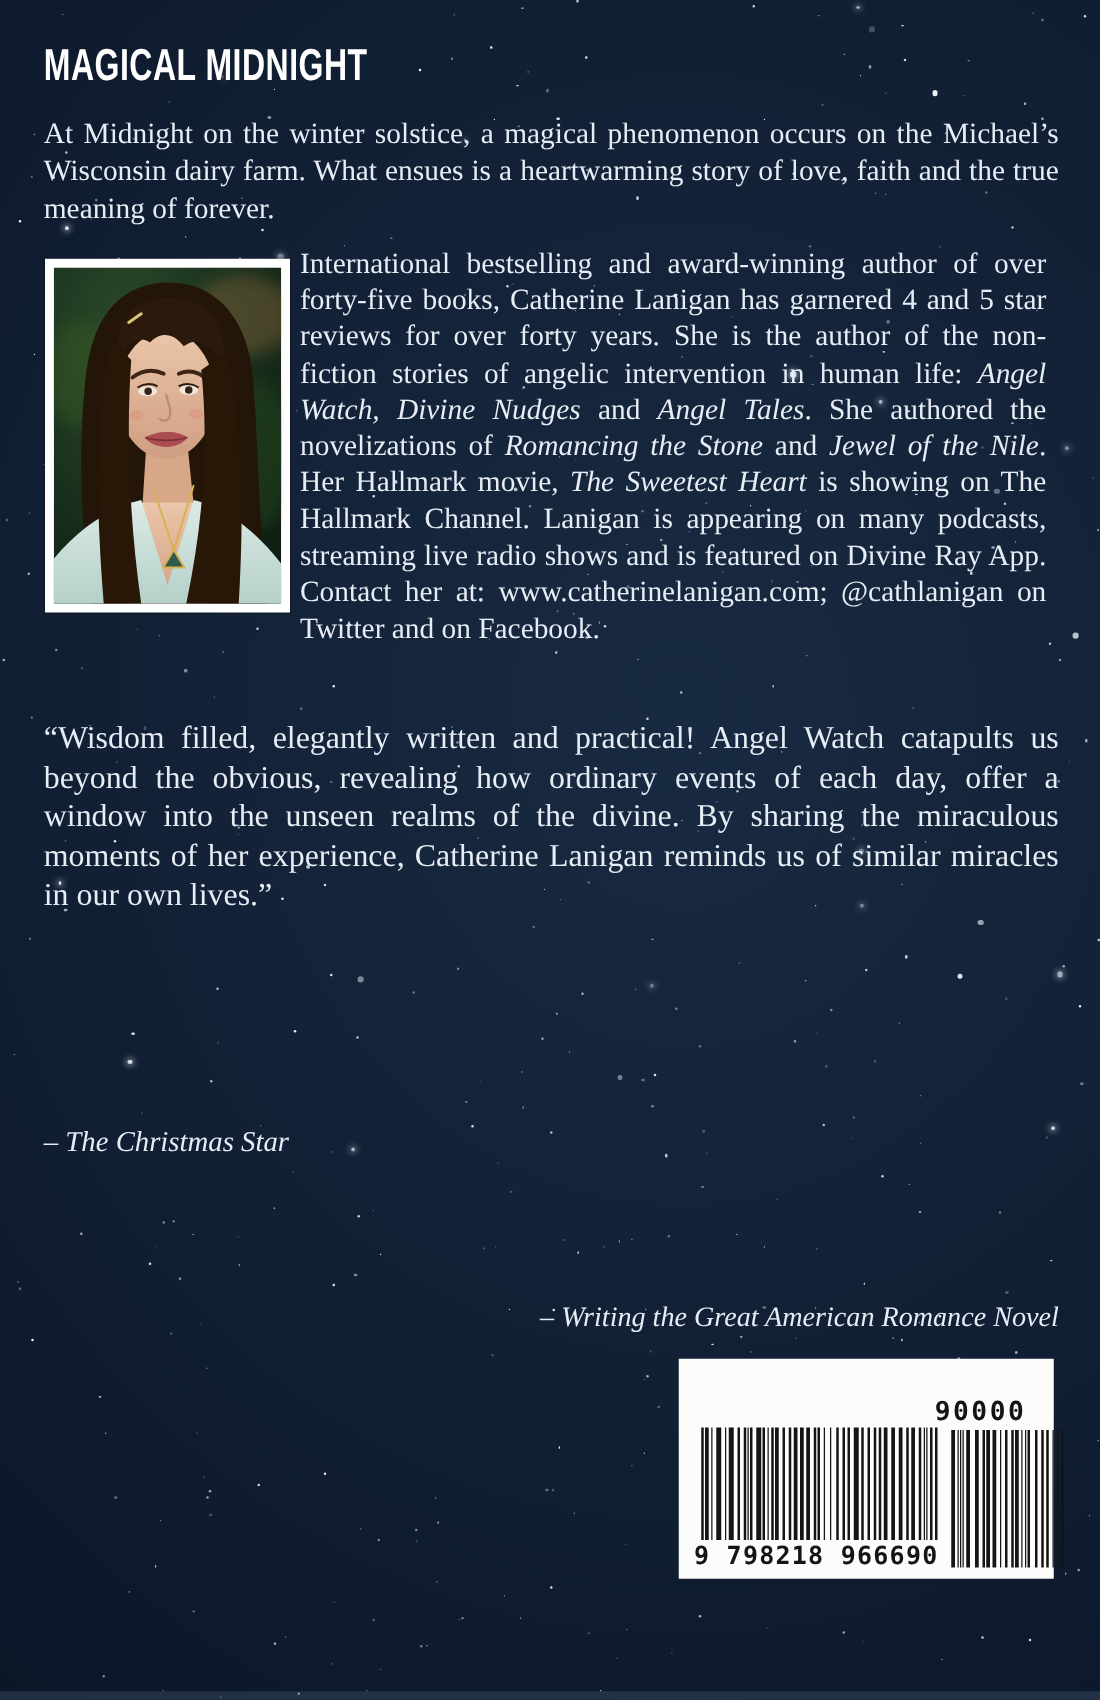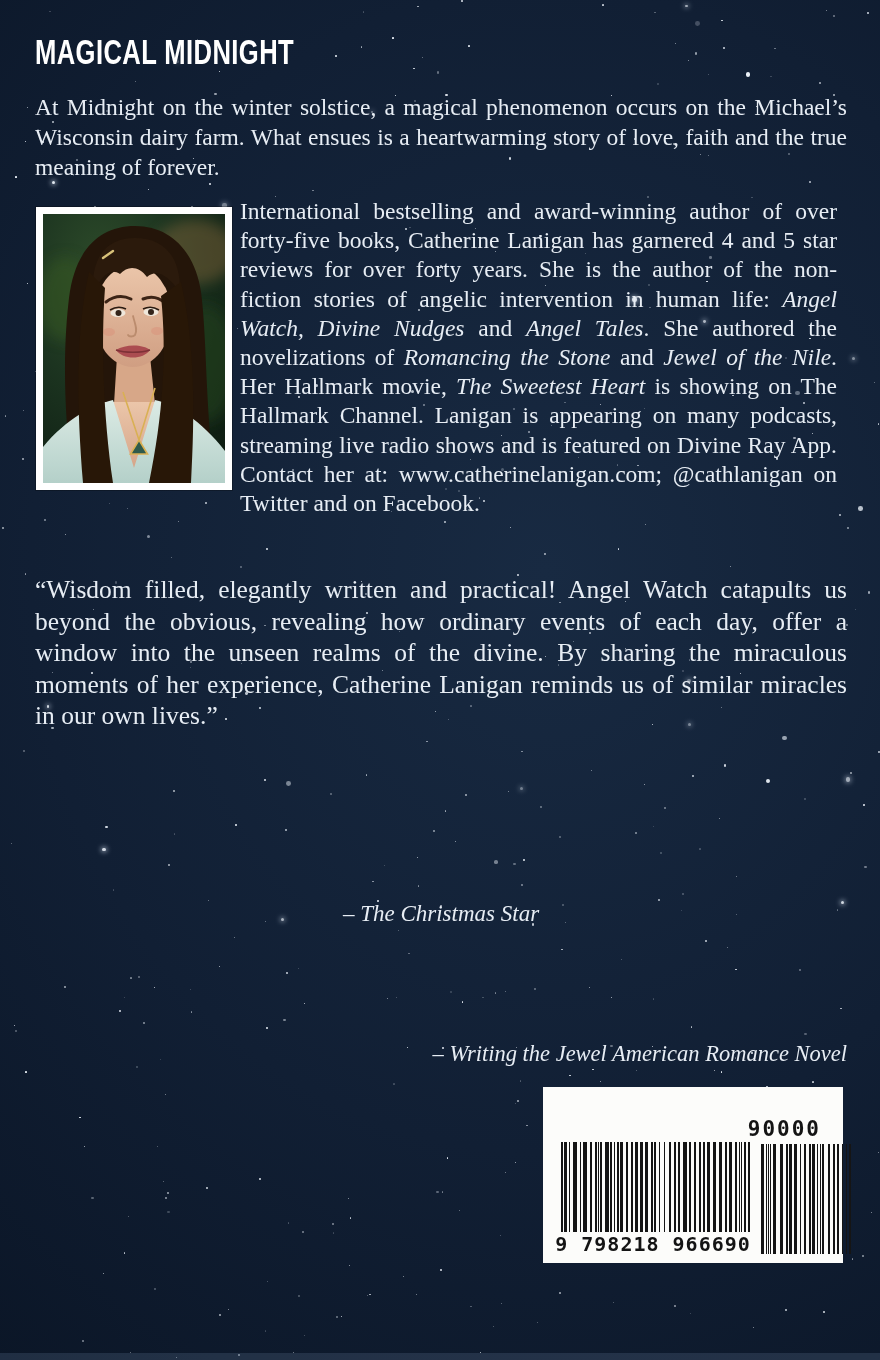--- a/index.html
+++ b/index.html
@@ -34,21 +34,21 @@
 
   .body-text { text-align: justify; }
   #intro  { left:35px; top:92px;  width:812px; font-size:23.5px; line-height:30px; }
   #bio    { left:240px; top:197px; width:597px; font-size:23.5px; line-height:29.2px; }
   .it { font-style: italic; }
 
   #quote1 { left:35px; top:574px; width:812px; font-size:25.5px; line-height:31.6px; }
   #attr1  { left:110px; top:747px; width:737px; font-size:22.5px; line-height:27.5px;
             font-style:italic; text-align:right; }
   #award  { left:35px; top:849px; width:812px; font-size:25px; white-space:nowrap; }
-  #award-attr { left:35px; top:901px; width:812px; font-size:23px; font-style:italic; text-align:center; }
+  #award-attr { left:35px; top:901px; width:812px; font-size:23px; font-style:italic; text-align:left; }
   #quote2 { left:35px; top:953px; width:812px; font-size:26px; line-height:31.5px; }
   #attr2  { left:35px; top:1041px; width:812px; font-size:22.5px; font-style:italic; text-align:right; }
 
   .photo-frame {
     left:36px; top:207px; width:196px; height:283px;
     background:#ffffff; padding:7px;
     box-shadow: 0 0 0 1px rgba(0,0,0,.25);
   }
   .photo-frame svg { display:block; }
 
@@ -605,21 +605,21 @@
   <p class="layer body-text" id="bio"><span>International bestselling and award-winning author of over forty-five books, Catherine Lanigan has garnered 4 and 5 star reviews for over forty years. She is the author of the non-fiction stories of angelic intervention in human life: </span><span class="it">Angel Watch, Divine Nudges</span><span> and </span><span class="it">Angel Tales</span><span>. She authored the novelizations of </span><span class="it">Romancing the Stone</span><span> and </span><span class="it">Jewel of the Nile</span><span>. Her Hallmark movie, </span><span class="it">The Sweetest Heart</span><span> is showing on The Hallmark Channel. Lanigan is appearing on many podcasts, streaming live radio shows and is featured on Divine Ray App. Contact her at: www.catherinelanigan.com; @cathlanigan on Twitter and on Facebook.</span></p>
 
 
   <p class="layer body-text" id="quote1">“Wisdom filled, elegantly written and practical! Angel Watch catapults us beyond the obvious, revealing how ordinary events of each day, offer a window into the unseen realms of the divine. By sharing the miraculous moments of her experience, Catherine Lanigan reminds us of similar miracles in our own lives.”</p>
 
 
 
   <p class="layer" id="award-attr">– The Christmas Star</p>
 
 
-  <p class="layer" id="attr2">– Writing the Jewel American Romance Novel</p>
+  <p class="layer" id="attr2">– Writing the Great American Romance Novel</p>
 
   <div class="layer barcode-box">
     <div class="price-code">90000</div>
     <div class="bars" id="bars-main">
         <span style="width: 2px; background: rgb(21, 21, 21);"></span>
         <span style="width: 1px; background: transparent;"></span>
         <span style="width: 3px; background: rgb(21, 21, 21);"></span>
         <span style="width: 2px; background: transparent;"></span>
         <span style="width: 1px; background: rgb(21, 21, 21);"></span>
         <span style="width: 3px; background: transparent;"></span>

